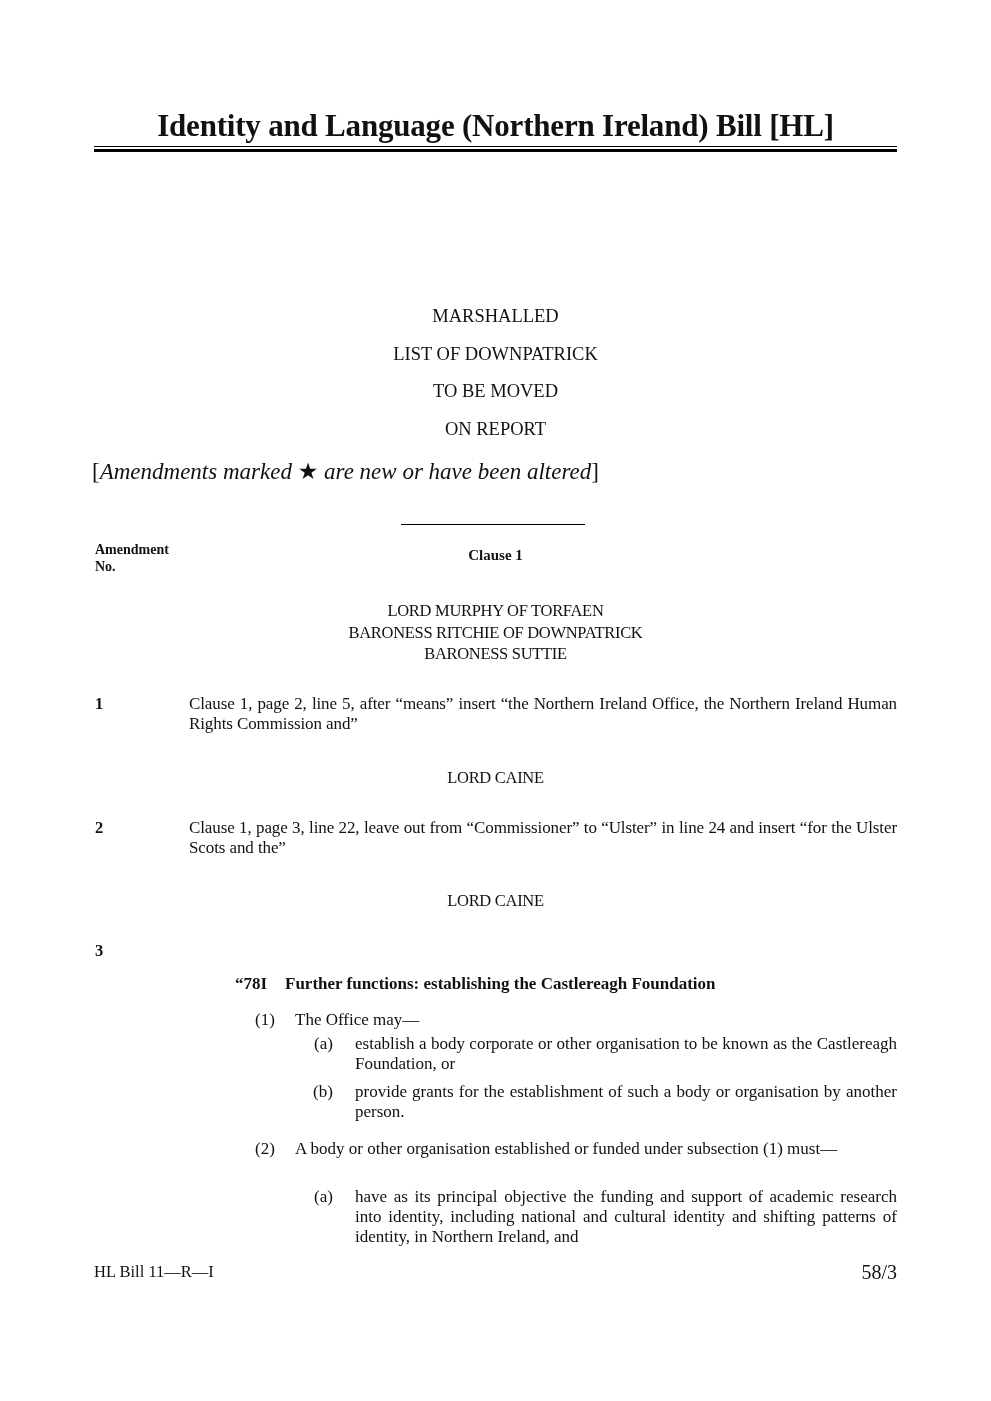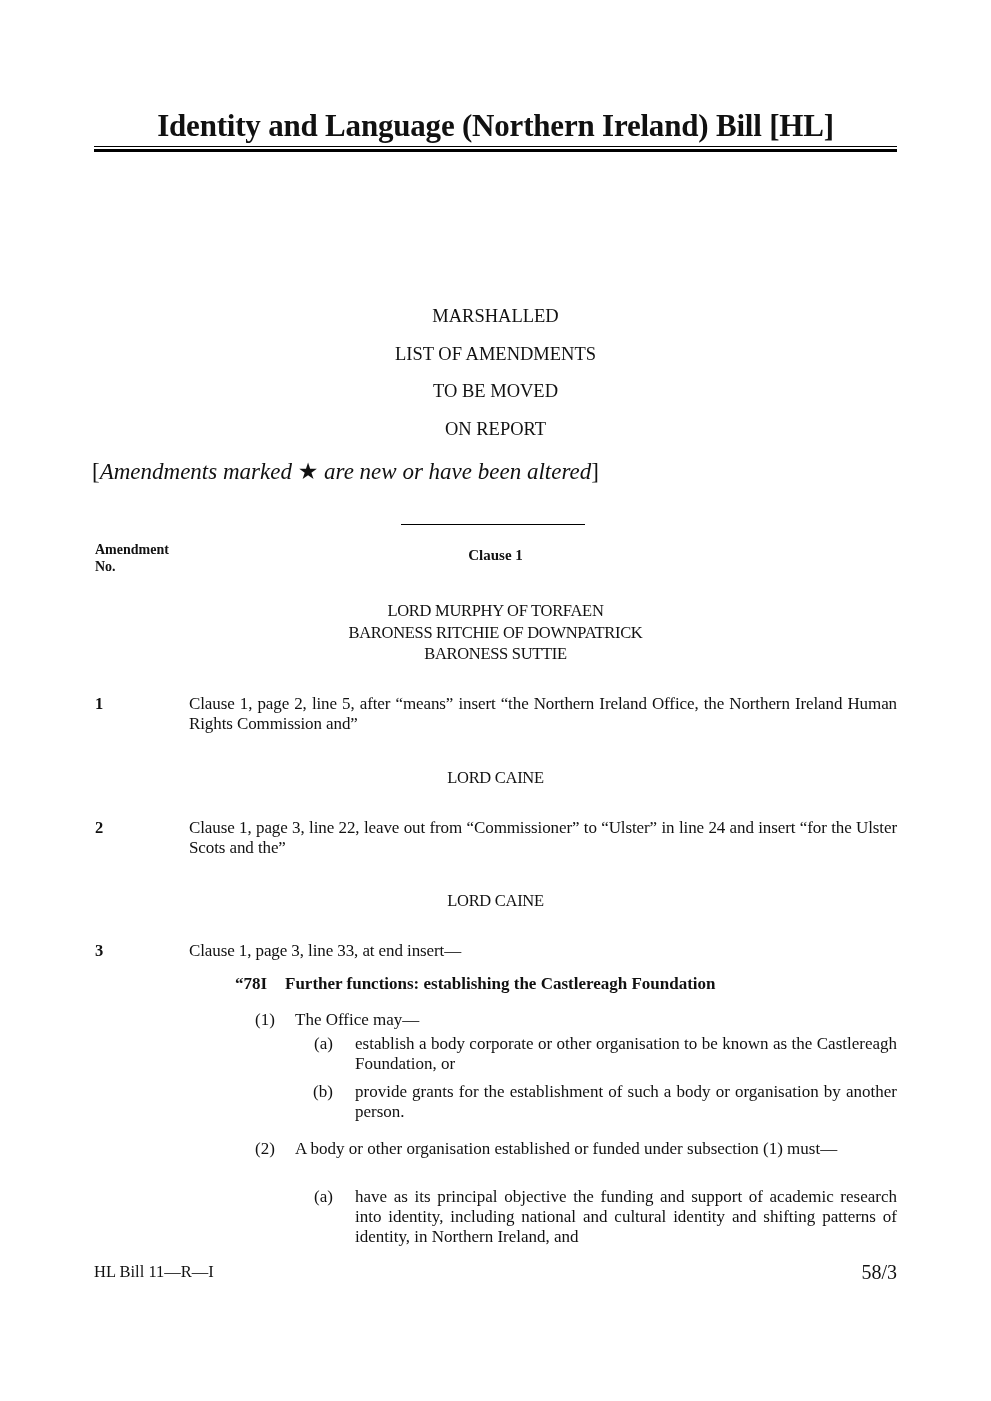--- a/index.html
+++ b/index.html
@@ -68,21 +68,21 @@
 <body>
 
 <div class="page">
 
   <div class="bill-title">Identity and Language (Northern Ireland) Bill [HL]</div>
   <div class="title-rule-thin"></div>
   <div class="title-rule-thick"></div>
 
   <div class="heading-block">
     <div class="heading-line">MARSHALLED</div>
-    <div class="heading-line">LIST OF AMENDMENTS</div>
+    <div class="heading-line">LIST OF DOWNPATRICK</div>
     <div class="heading-line">TO BE MOVED</div>
     <div class="heading-line">ON REPORT</div>
   </div>
 
   <div class="note">
     <span>[</span><em><span>Amendments marked </span><span style="font-style:normal;">★</span><span> are new or have been altered</span></em><span>]</span>
   </div>
 
   <div class="short-rule"></div>
 
@@ -103,21 +103,20 @@
   <div class="sponsors" style="top:767px;">
     <div>LORD CAINE</div>
   </div>
   <div class="amend-num" style="top:818px;">2</div>
   <div class="amend-text" style="top:818px;">Clause 1, page 3, line 22, leave out from “Commissioner” to “Ulster” in line 24 and insert “for the Ulster Scots and the”</div>
 
   <div class="sponsors" style="top:890px;">
     <div>LORD CAINE</div>
   </div>
   <div class="amend-num" style="top:941px;">3</div>
-  <div class="amend-text" style="top:941px;">Clause 1, page 3, line 33, at end insert—</div>
 
   <div class="new-section-heading">
     <span class="sec-num">“78I</span><span>Further functions: establishing the Castlereagh Foundation</span>
   </div>
 
   <div class="sub" style="left:0; top:1010px; width:991px; height:20px;">
     <span class="mark" style="left:255px;">(1)</span>
     <span class="body" style="left:295px; width:602px;">The Office may—</span>
   </div>
   <div class="sub" style="left:0; top:1034px; width:991px; height:40px;">

